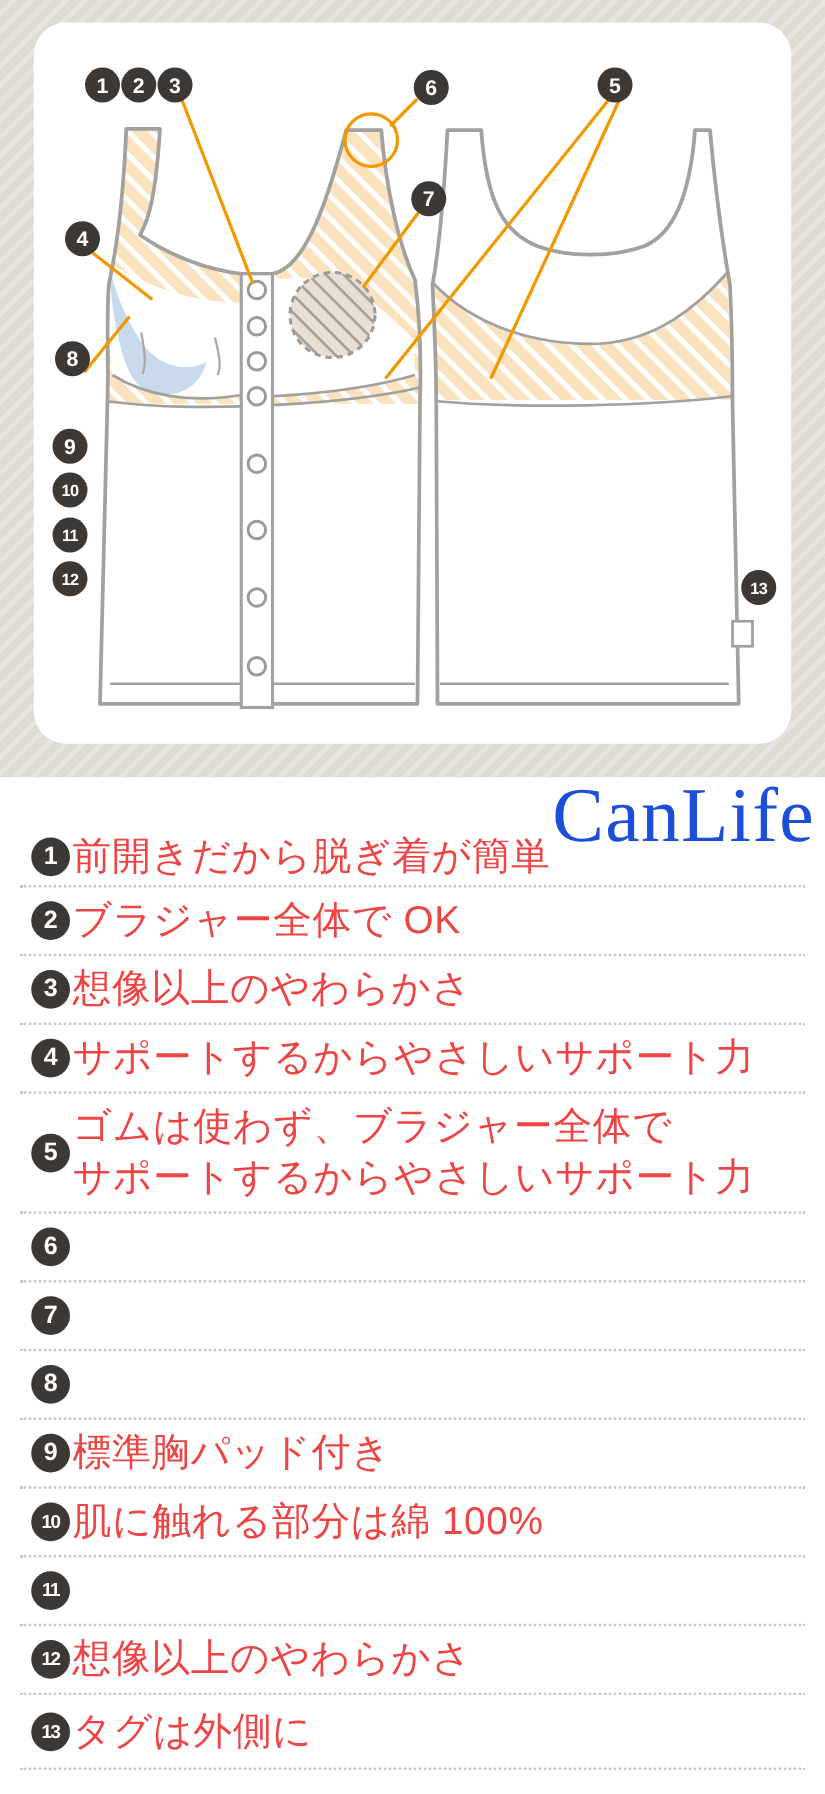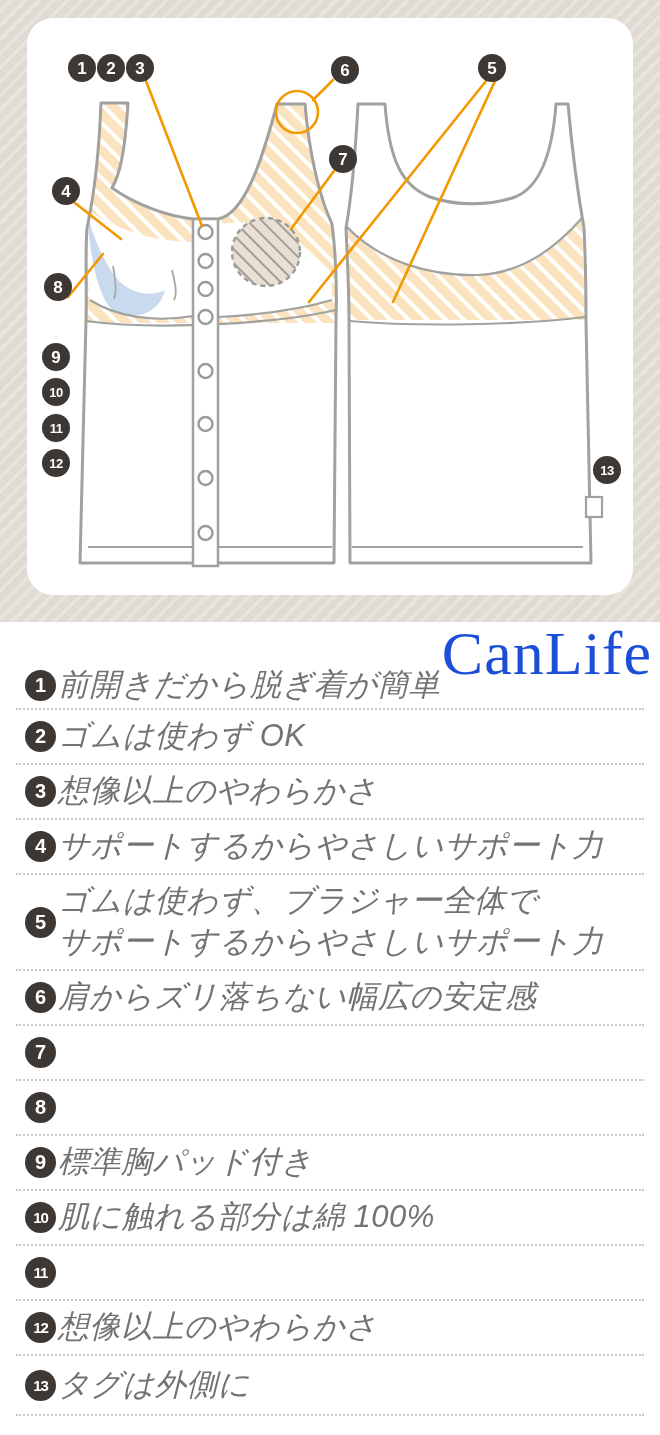--- a/index.html
+++ b/index.html
@@ -33,23 +33,22 @@
   li.feature-row:first-child{min-height:48px;}
   li.feature-row.two-line{min-height:96px;}
   li.feature-row:last-child{min-height:60px;}
   .num-badge{
     flex:0 0 auto;width:31px;height:31px;border-radius:50%;
     background:#3E3834;color:#fff;display:inline-flex;align-items:center;justify-content:center;
     font-size:20px;font-weight:bold;margin-right:2px;
   }
   li.feature-row:nth-child(n+10) .num-badge{font-size:15px;letter-spacing:-1px;}
   .feature-text{
-    font-size:31px;color:#737373;line-height:1.32;letter-spacing:0.5px;
+    font-size:31px;color:#ef4444;line-height:1.32;letter-spacing:0.5px;
     white-space:pre-line;
-    font-style:italic;
   }
 </style>
 </head>
 <body>
 
 <div class="page">
 
   <div class="diagram-section">
     <svg width="660" height="622" viewBox="0 0 660 622">
       <defs>
@@ -183,38 +182,37 @@
   <div class="features-section">
     <div class="watermark">CanLife</div>
 
     <ul class="features">
       <li class="feature-row">
         <span class="num-badge">1</span>
         <span class="feature-text">前開きだから脱ぎ着が簡単</span>
       </li>
       <li class="feature-row">
         <span class="num-badge">2</span>
-        <span class="feature-text">ゴムは使わず OK</span>
+        <span class="feature-text">ブラジャー全体で OK</span>
       </li>
       <li class="feature-row">
         <span class="num-badge">3</span>
         <span class="feature-text">想像以上のやわらかさ</span>
       </li>
       <li class="feature-row">
         <span class="num-badge">4</span>
         <span class="feature-text">サポートするからやさしいサポート力</span>
       </li>
       <li class="feature-row two-line">
         <span class="num-badge">5</span>
         <span class="feature-text">ゴムは使わず、ブラジャー全体で
 サポートするからやさしいサポート力</span>
       </li>
       <li class="feature-row">
         <span class="num-badge">6</span>
-        <span class="feature-text">肩からズリ落ちない幅広の安定感</span>
       </li>
       <li class="feature-row">
         <span class="num-badge">7</span>
       </li>
       <li class="feature-row">
         <span class="num-badge">8</span>
       </li>
       <li class="feature-row">
         <span class="num-badge">9</span>
         <span class="feature-text">標準胸パッド付き</span>

